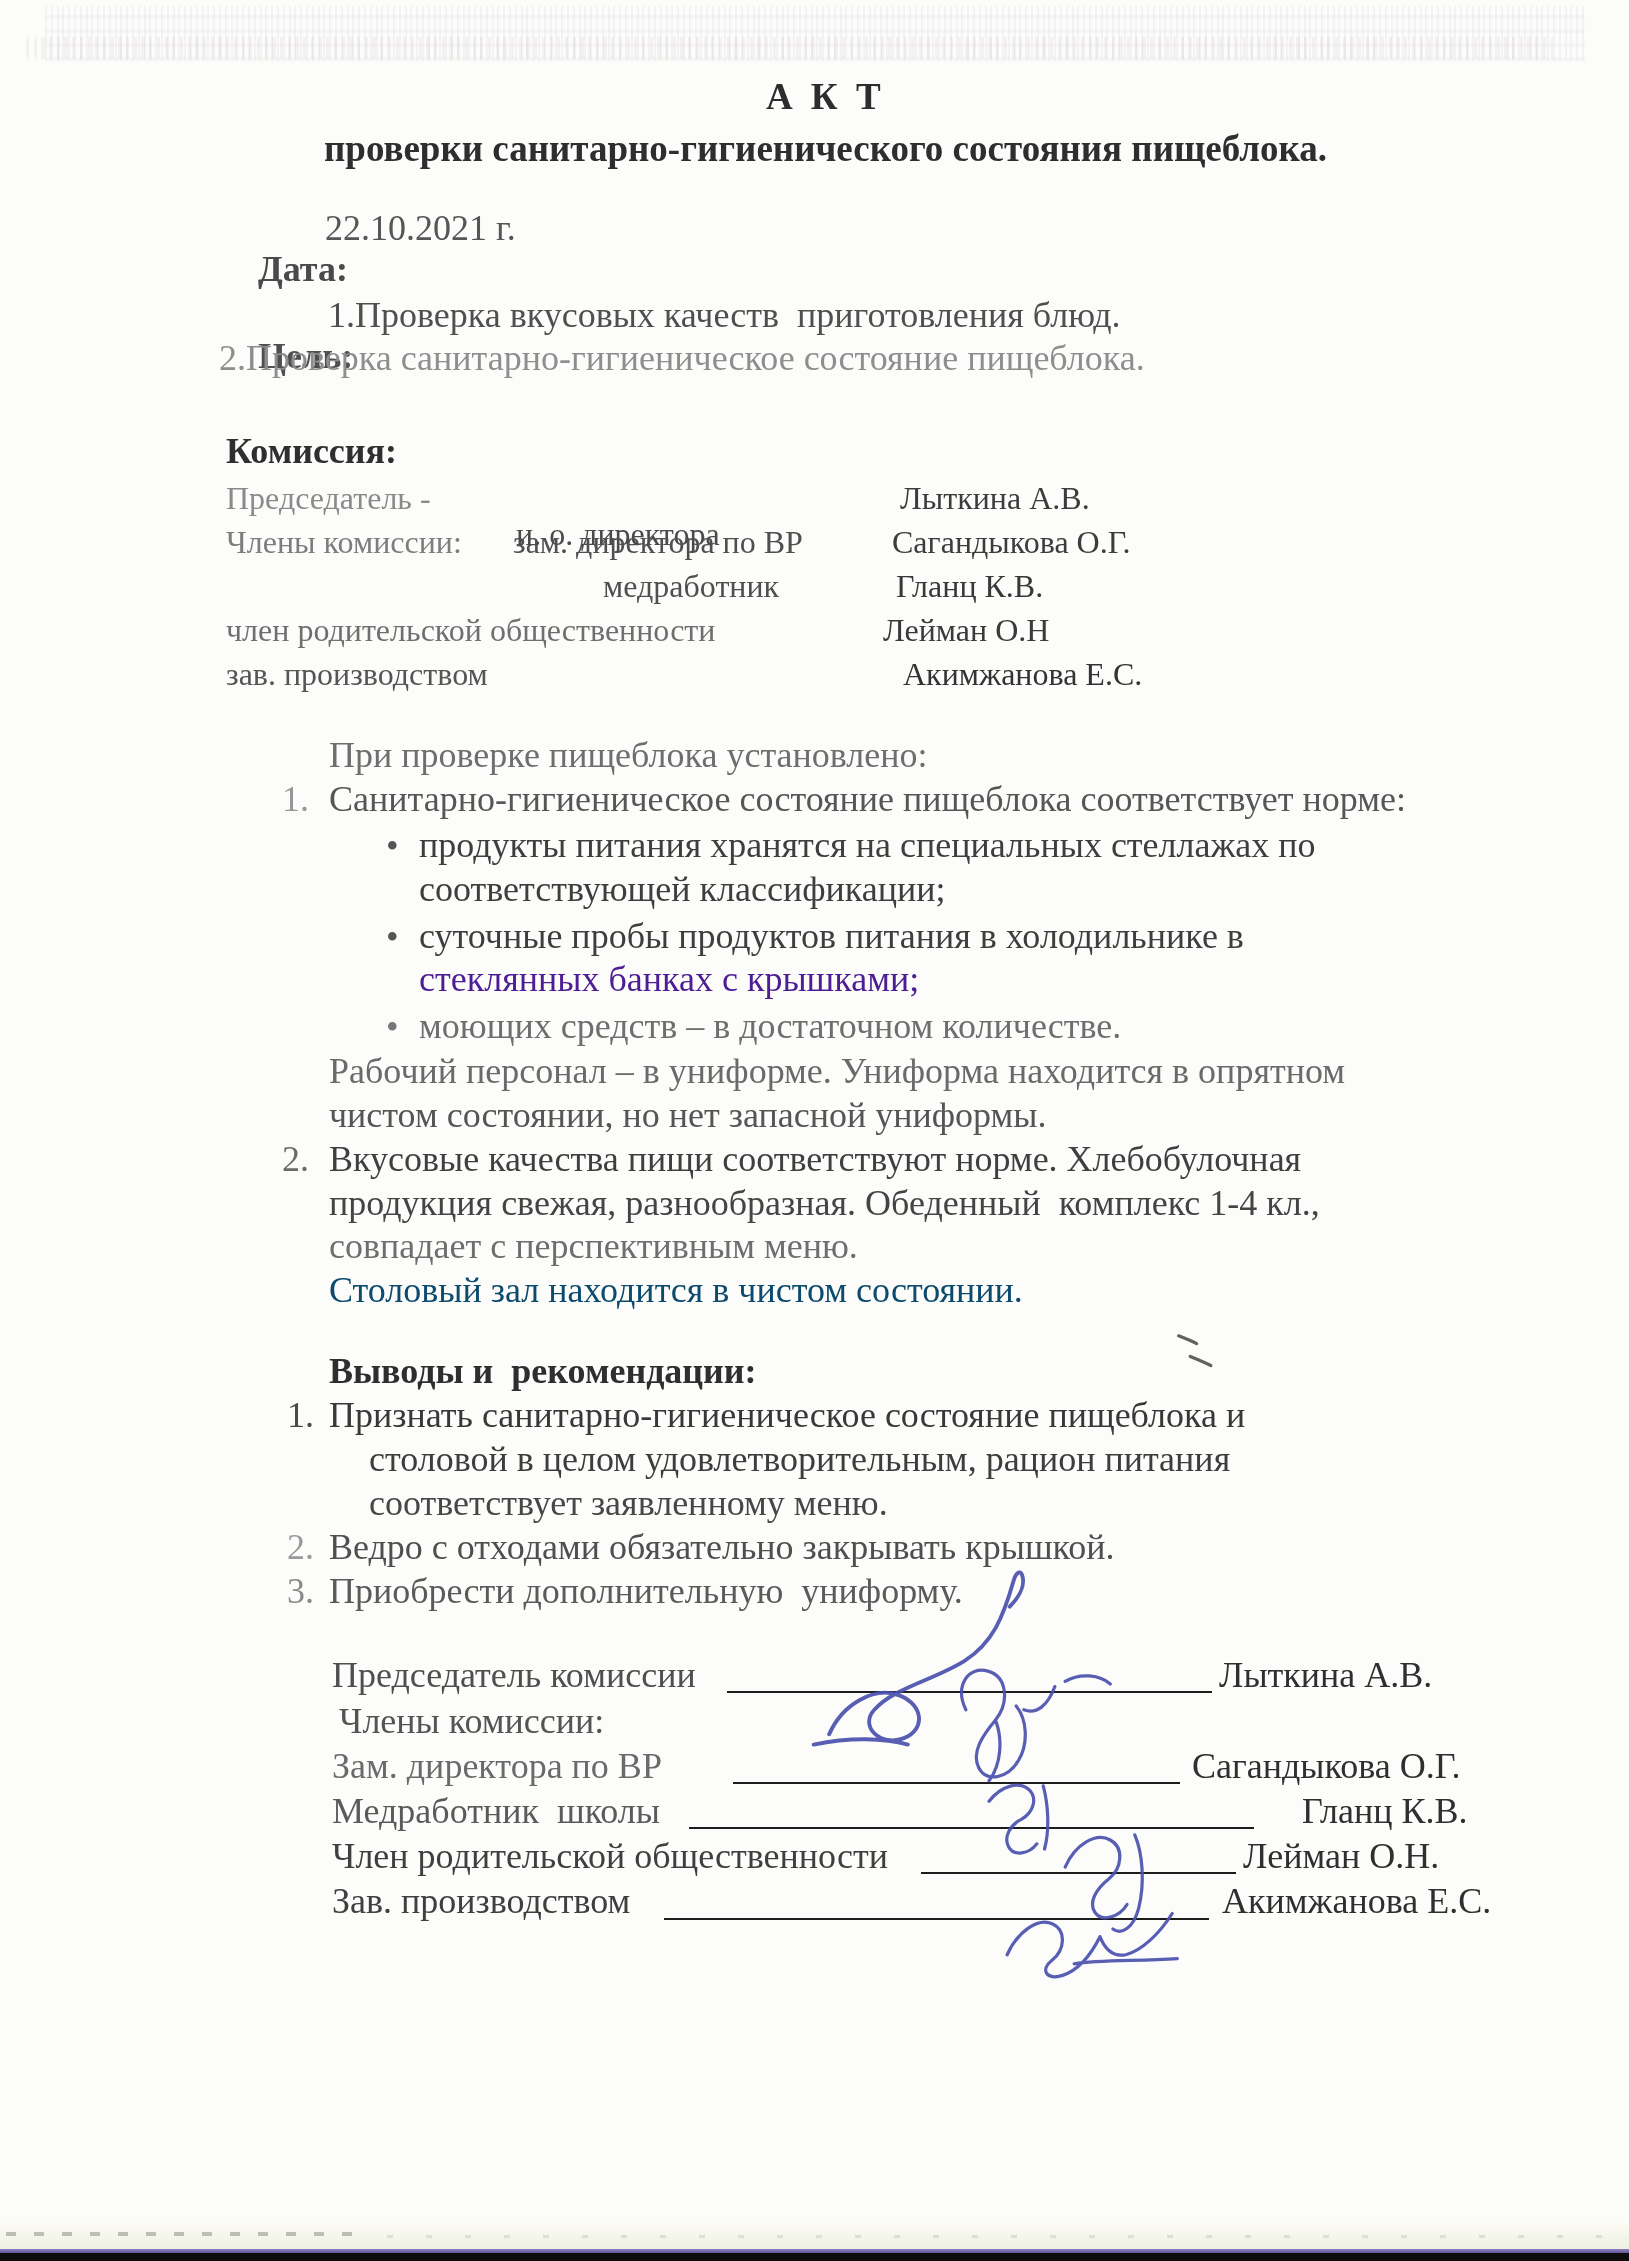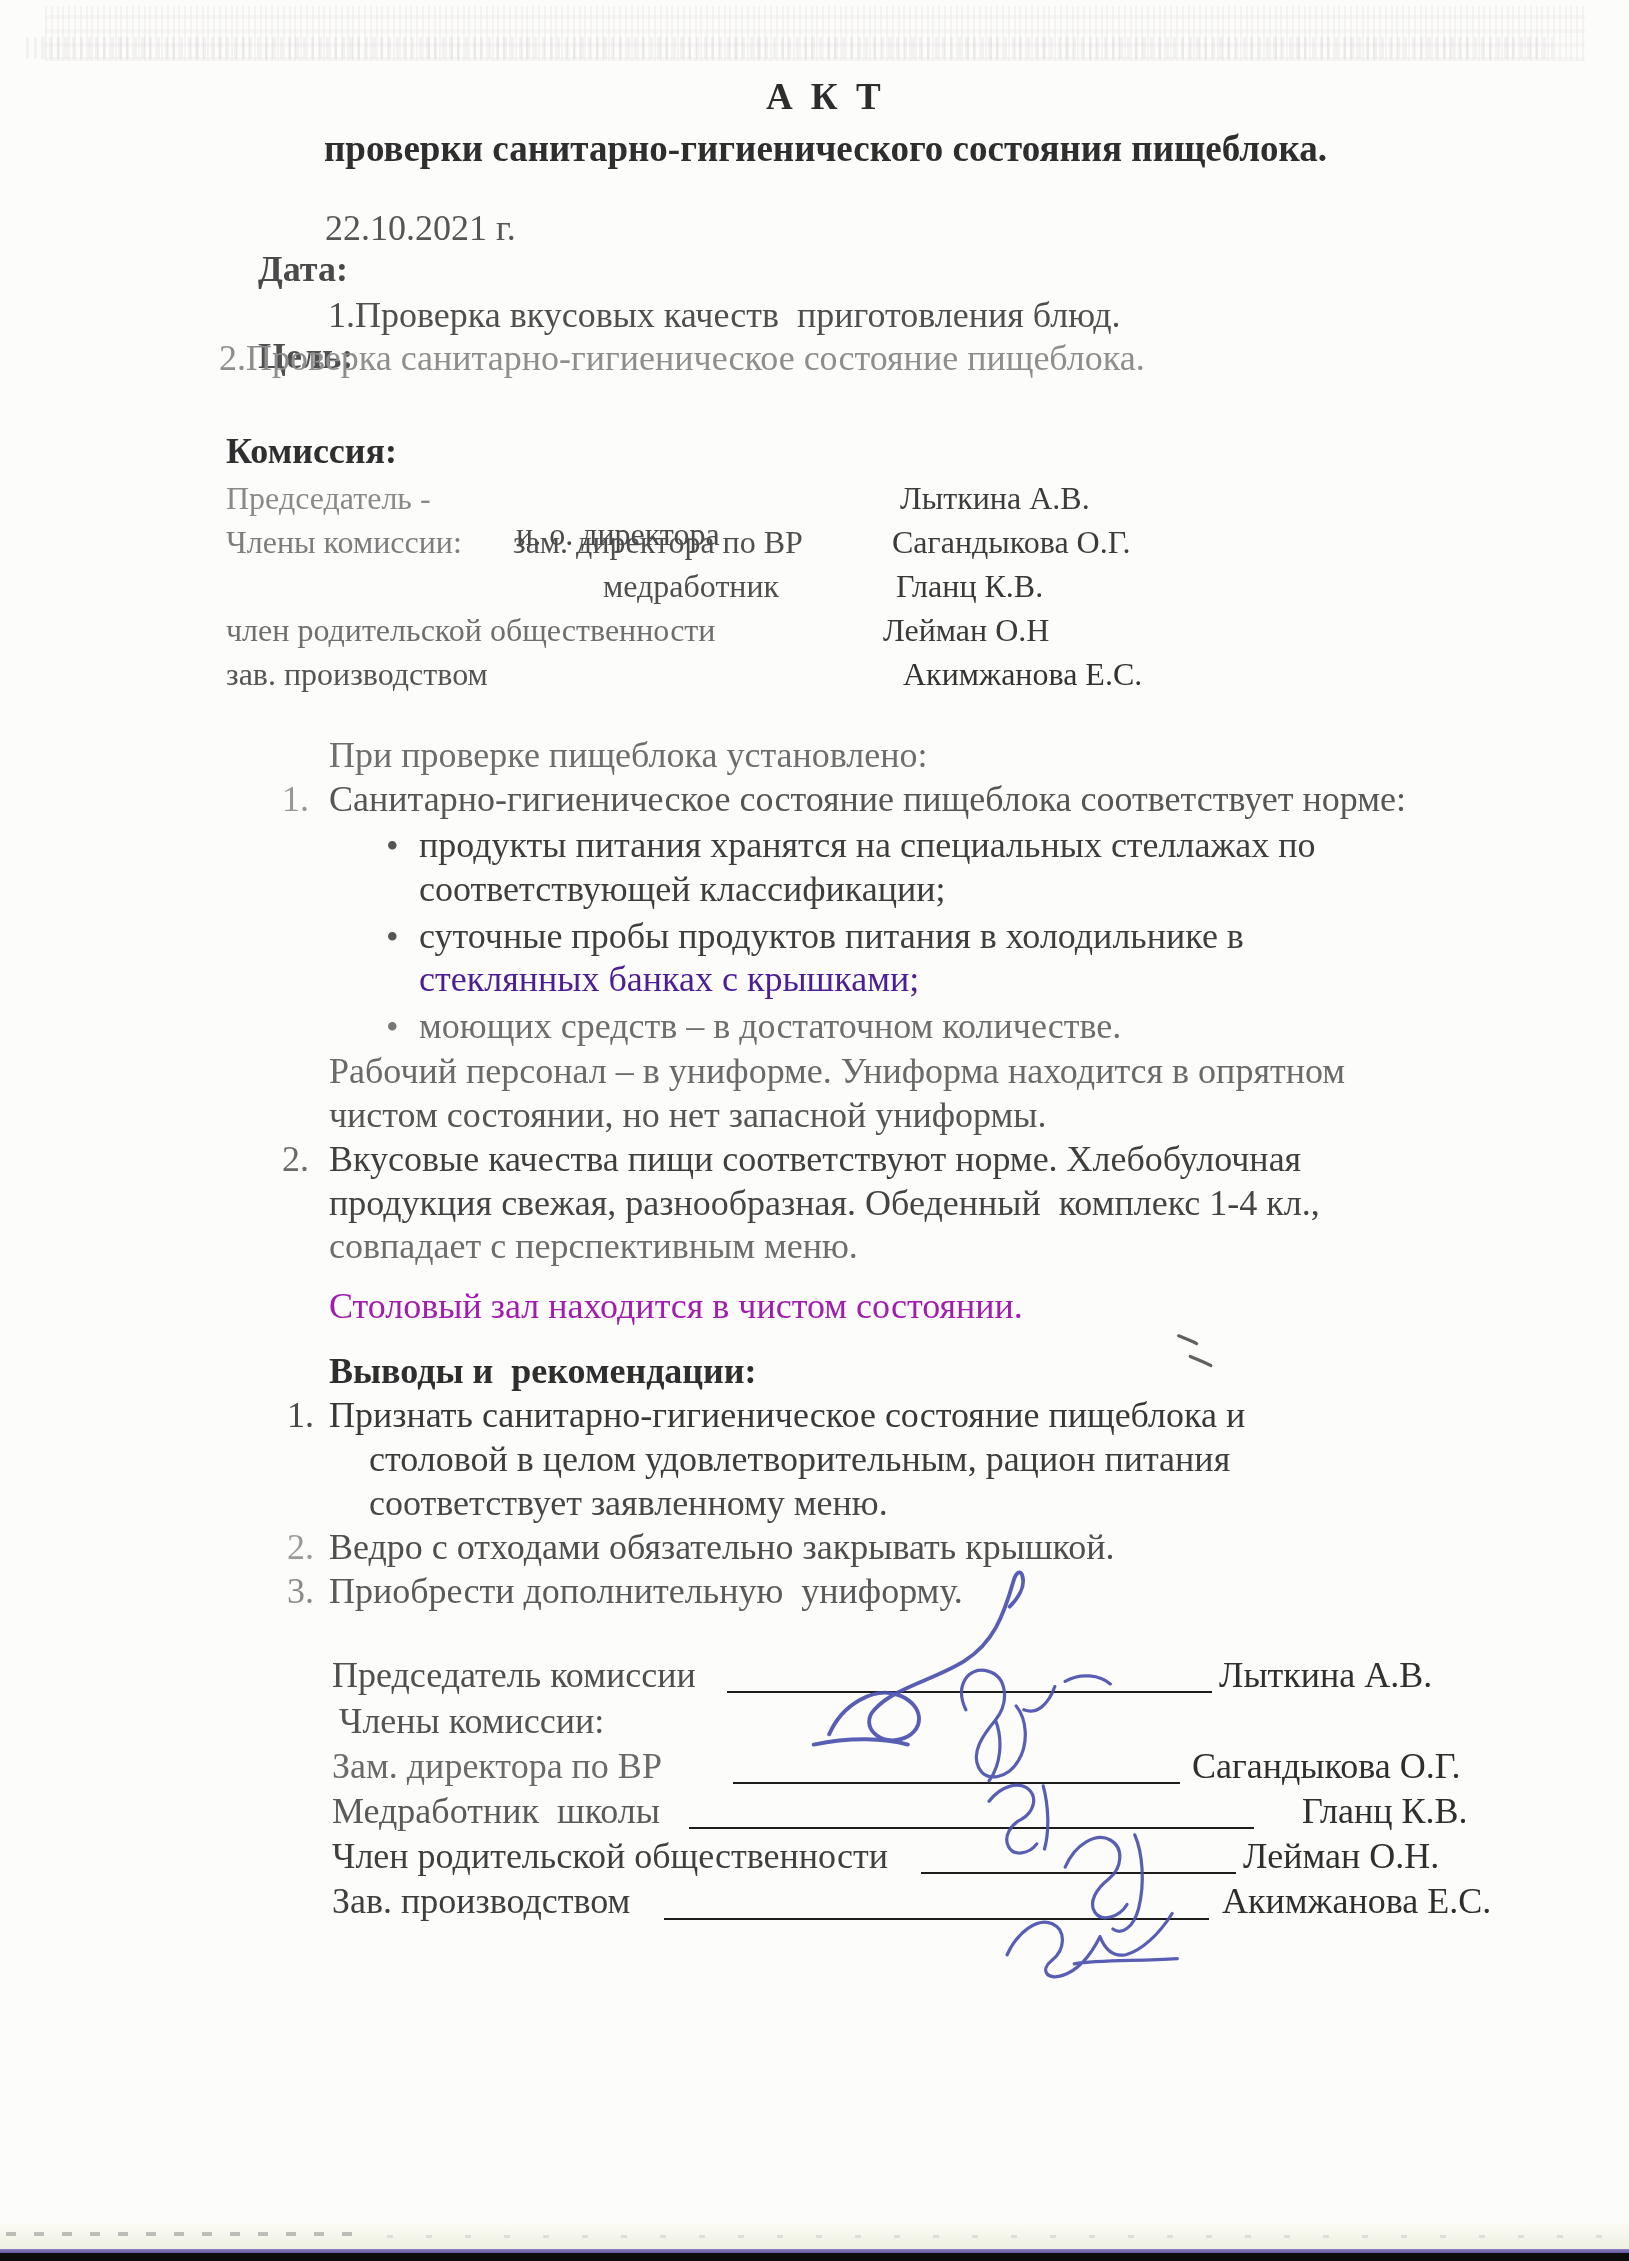--- a/index.html
+++ b/index.html
@@ -45,21 +45,21 @@
   .t-b1b{top:869px;left:419px;color:#3e3e3e;}
   .t-b2a{top:916px;left:419px;color:#3e3e3e;}
   .t-b2b{top:959px;left:419px;color:#4c1d95;}
   .t-b3{top:1006px;left:419px;color:#6e6e6e;}
   .t-st1{top:1051px;left:329px;color:#6a6a6a;}
   .t-st2{top:1095px;left:329px;color:#555555;}
   .t-i2n{top:1139px;left:282px;color:#6a6a6a;}
   .t-i2a{top:1139px;left:329px;color:#3f3f3f;}
   .t-i2b{top:1183px;left:329px;color:#444444;}
   .t-i2c{top:1226px;left:329px;color:#6e6e6e;}
-  .t-i2d{top:1270px;left:329px;color:#a21caf;margin-top:16px;}
+  .t-i2d{top:1270px;left:329px;color:#0c4a6e;}
 
   
   .t-conc{top:1351px;left:329px;color:#2e2e2e;}
   .t-c1n{top:1395px;left:287px;color:#4a4a4a;}
   .t-c1a{top:1395px;left:329px;color:#383838;}
   .t-c1b{top:1439px;left:369px;color:#3d3d3d;text-align:right;}
   .t-c1c{top:1483px;left:369px;color:#474747;}
   .t-c2n{top:1527px;left:287px;color:#9a9a9a;}
   .t-c2{top:1527px;left:329px;color:#4f4f4f;}
   .t-c3n{top:1571px;left:287px;color:#8a8a8a;}

